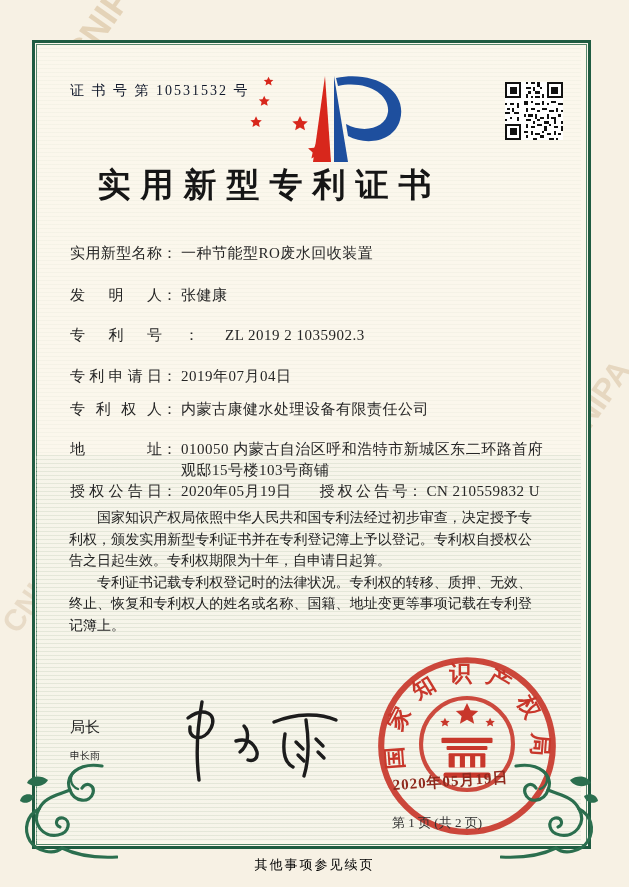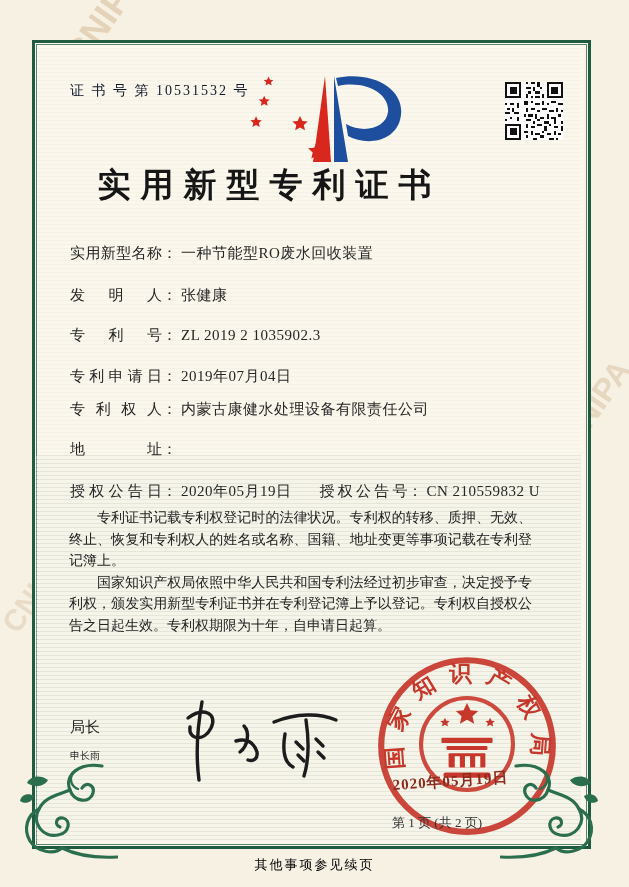--- a/index.html
+++ b/index.html
@@ -33,21 +33,21 @@
   .logo{position:absolute;left:248px;top:74px;}
   .qr{position:absolute;left:505px;top:82px;width:58px;height:58px;}
   .title{position:absolute;left:32px;top:163px;width:475px;text-align:center;
     font-size:33px;font-weight:700;letter-spacing:10px;color:#161616;}
   
   .row{position:absolute;left:70px;display:flex;align-items:flex-start;
        font-size:15px;line-height:21px;color:#262626;}
   .flabel{display:inline-block;width:92px;text-align:justify;text-align-last:justify;flex:none;}
   .colon{flex:none;margin-right:4px;}
   .fvalue{letter-spacing:0.5px;}
-  .r0{top:243px;} .r1{top:285px;} .r2{top:325px;} .r3{top:366px;}
+  .r0{top:243px;} .r1{top:285px;} .r2{top:325px;gap:22px;} .r3{top:366px;}
   .r4{top:399px;} .r5{top:439px;} .r6{top:481px;}
   .addr-value{width:372px;}
   .grant2{margin-left:28px;display:flex;}
   .flabel-sm{display:inline-block;width:88px;text-align:justify;text-align-last:justify;flex:none;}
   
   .paras{position:absolute;left:69px;top:507px;width:463px;}
   .paras p{margin:0;font-size:14px;line-height:21.5px;text-indent:2em;
     text-align:justify;color:#222;}
   
   .sig-title{position:absolute;left:70px;top:718px;font-size:15px;color:#222;}
@@ -146,35 +146,36 @@
     <span class="fvalue">2019年07月04日</span>
   </div>
   <div class="row r4">
     <span class="flabel">专利权人</span>
       <span class="colon">：</span>
     <span class="fvalue">内蒙古康健水处理设备有限责任公司</span>
   </div>
   <div class="row r5">
     <span class="flabel">地址</span>
       <span class="colon">：</span>
+    <span class="fvalue addr-value">010050 内蒙古自治区呼和浩特市新城区东二环路首府观邸15号楼103号商铺</span>
   </div>
   <div class="row r6">
     <span class="flabel">授权公告日</span>
       <span class="colon">：</span>
     <span class="fvalue">2020年05月19日</span>
     <span class="grant2">
       <span class="flabel-sm">授权公告号</span>
         <span class="colon">：</span>
       <span class="fvalue">CN 210559832 U</span>
     </span>
   </div>
 
   <div class="paras">
+    <p>国家知识产权局依照中华人民共和国专利法经过初步审查，决定授予专利权，颁发实用新型专利证书并在专利登记簿上予以登记。专利权自授权公告之日起生效。专利权期限为十年，自申请日起算。</p>
     <p>专利证书记载专利权登记时的法律状况。专利权的转移、质押、无效、终止、恢复和专利权人的姓名或名称、国籍、地址变更等事项记载在专利登记簿上。</p>
-    <p>国家知识产权局依照中华人民共和国专利法经过初步审查，决定授予专利权，颁发实用新型专利证书并在专利登记簿上予以登记。专利权自授权公告之日起生效。专利权期限为十年，自申请日起算。</p>
   </div>
 
   <div class="sig-title">局长</div>
   <div class="sig-name">申长雨</div>
   <div class="sig-hand">
     <svg width="180" height="95" viewBox="0 0 180 95" fill="none" stroke="#1c1c1c" stroke-width="3.4" stroke-linecap="round">
       <path d="M34 10 C30 32 27 58 31 88"></path>
       <path d="M20 26 C36 14 50 22 43 36 C36 50 20 48 22 35"></path>
       <path d="M76 34 C82 40 80 54 72 60"></path>
       <path d="M68 49 C78 46 86 50 89 60 C90 66 86 70 80 68"></path>

